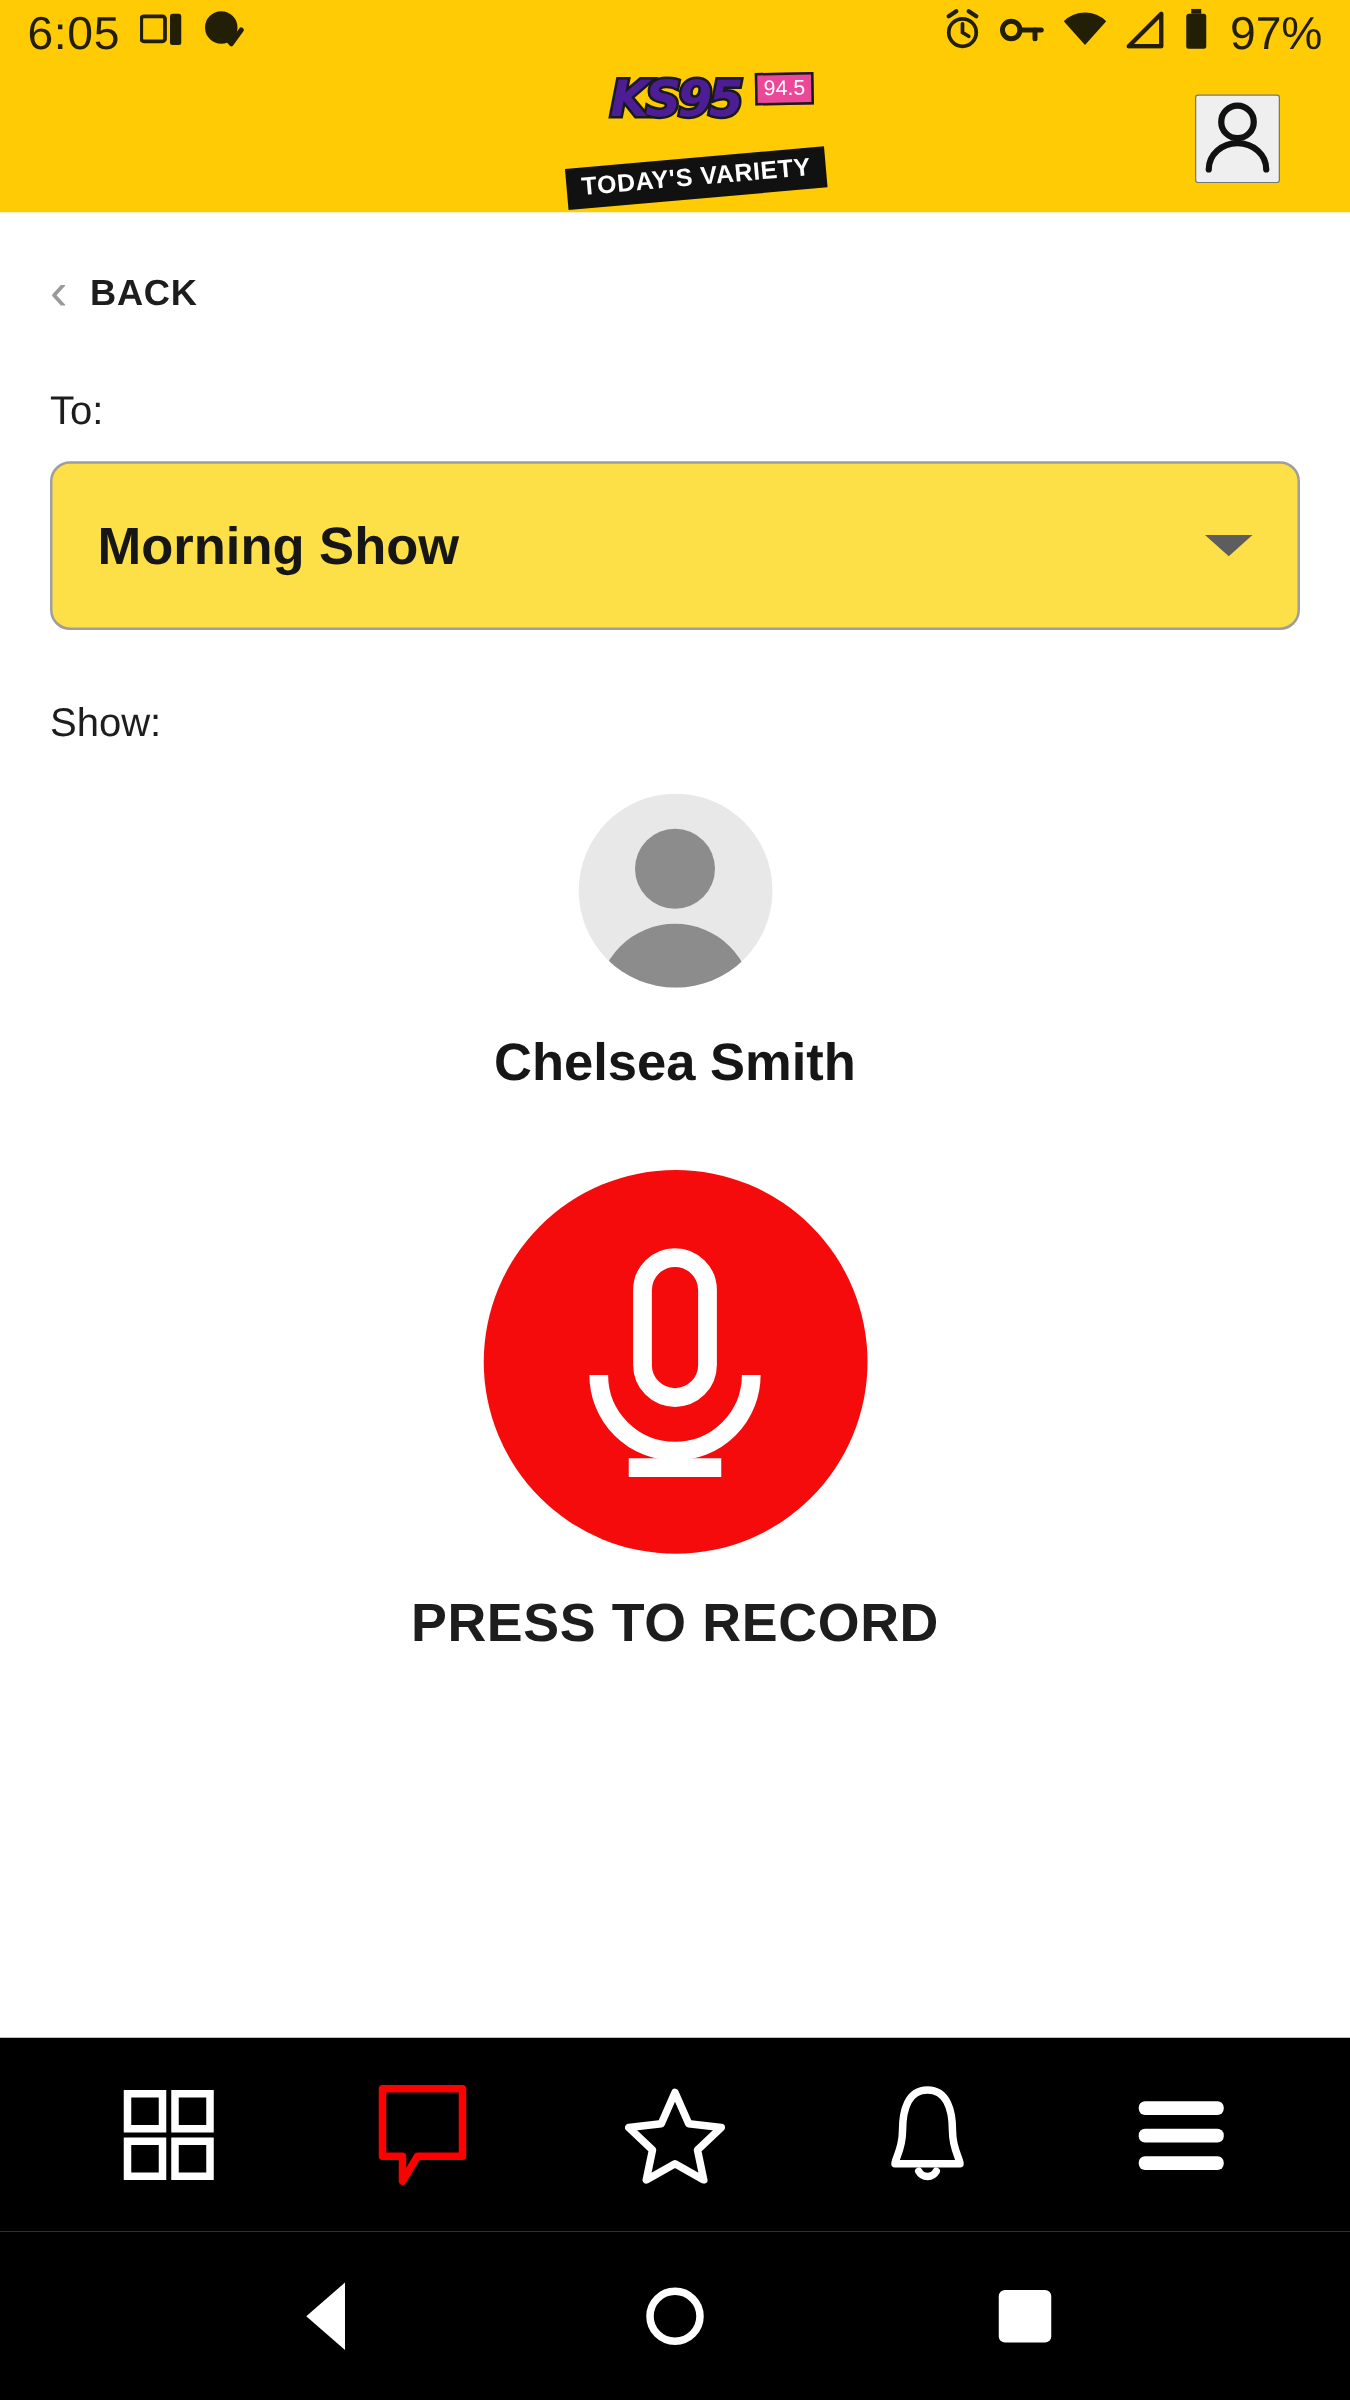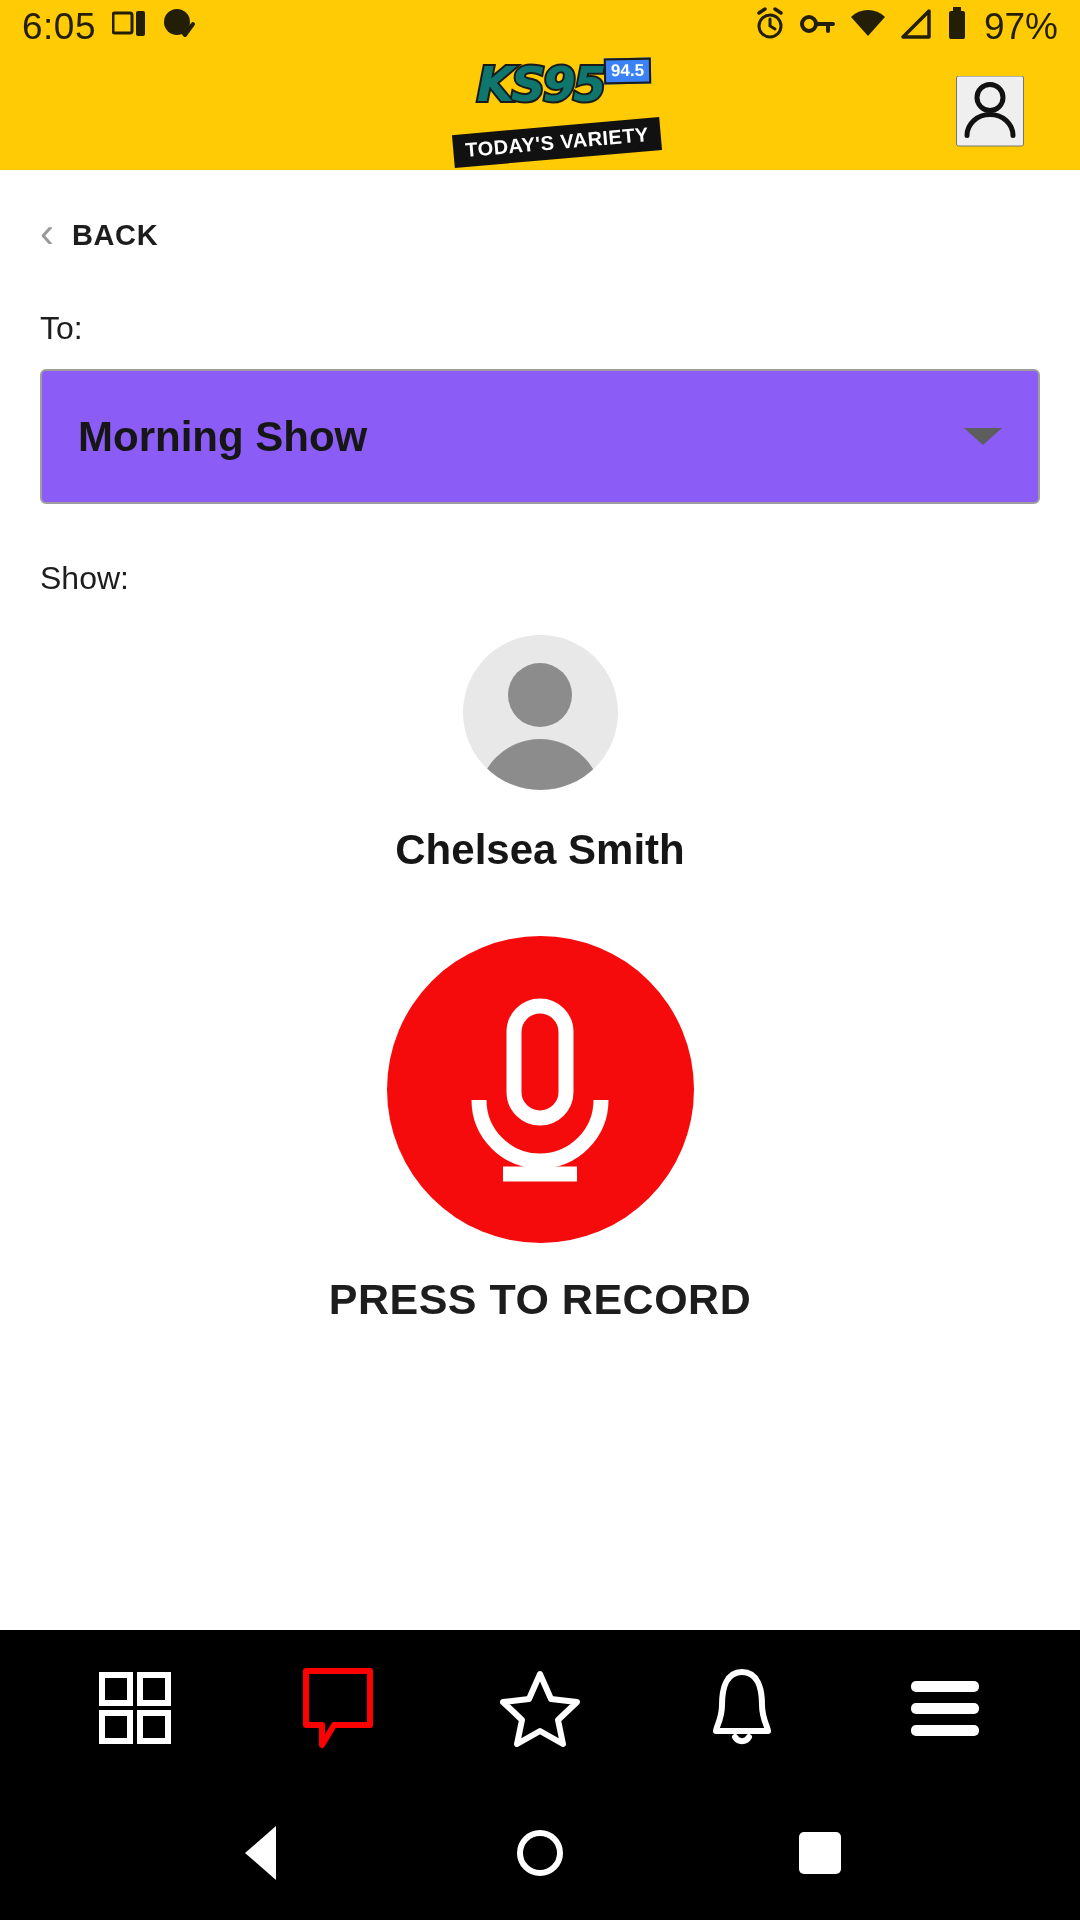--- a/index.html
+++ b/index.html
@@ -49,34 +49,34 @@
     width: 230px; height: 110px;
     display: flex; align-items: flex-start; justify-content: center;
   }
   .logo-main {
     position: absolute; top: 4px; left: 0;
     width: 230px;
     text-align: center;
   }
   .logo-ks95 {
     font-family: "DejaVu Sans", sans-serif;
-    font-size: 48px; font-weight: 700; font-style: italic;
-    color: #0f766e;
+    font-size: 40px; font-weight: 700; font-style: italic;
+    color: #4c1d95;
     letter-spacing: -3px;
     line-height: 1;
     -webkit-text-stroke: 4px #1a1a1a;
     paint-order: stroke fill;
     display: inline-block;
   }
   .logo-badge {
     position: absolute;
     right: 4px; top: 2px;
-    background: #3b82f6;
+    background: #ec4899;
     color: #ffffff;
-    font-size: 17px; font-weight: 700;
+    font-size: 17px; font-weight: 400;
     padding: 2px 5px 3px 5px;
     line-height: 1;
     border: 2px solid #1a1a1a;
     transform: rotate(-1deg);
     text-align: right;
   }
   .logo-tag {
     position: absolute;
     left: 28px; top: 70px;
     background: #111111;
@@ -131,22 +131,22 @@
   .field-label {
     font-size: 32px;
     font-weight: 400;
     color: #1d1d1d;
     margin-top: 56px;
   }
   .select-box {
     margin-top: 22px;
     height: 135px;
     border: 2px solid #9e9e9e;
-    border-radius: 6px;
-    background: #8b5cf6;
+    border-radius: 16px;
+    background: #fde047;
     display: flex; align-items: center;
     padding: 0 36px;
   }
   .select-value {
     font-size: 42px;
     font-weight: 700;
     color: #161616;
   }
   .caret {
     margin-left: auto;

